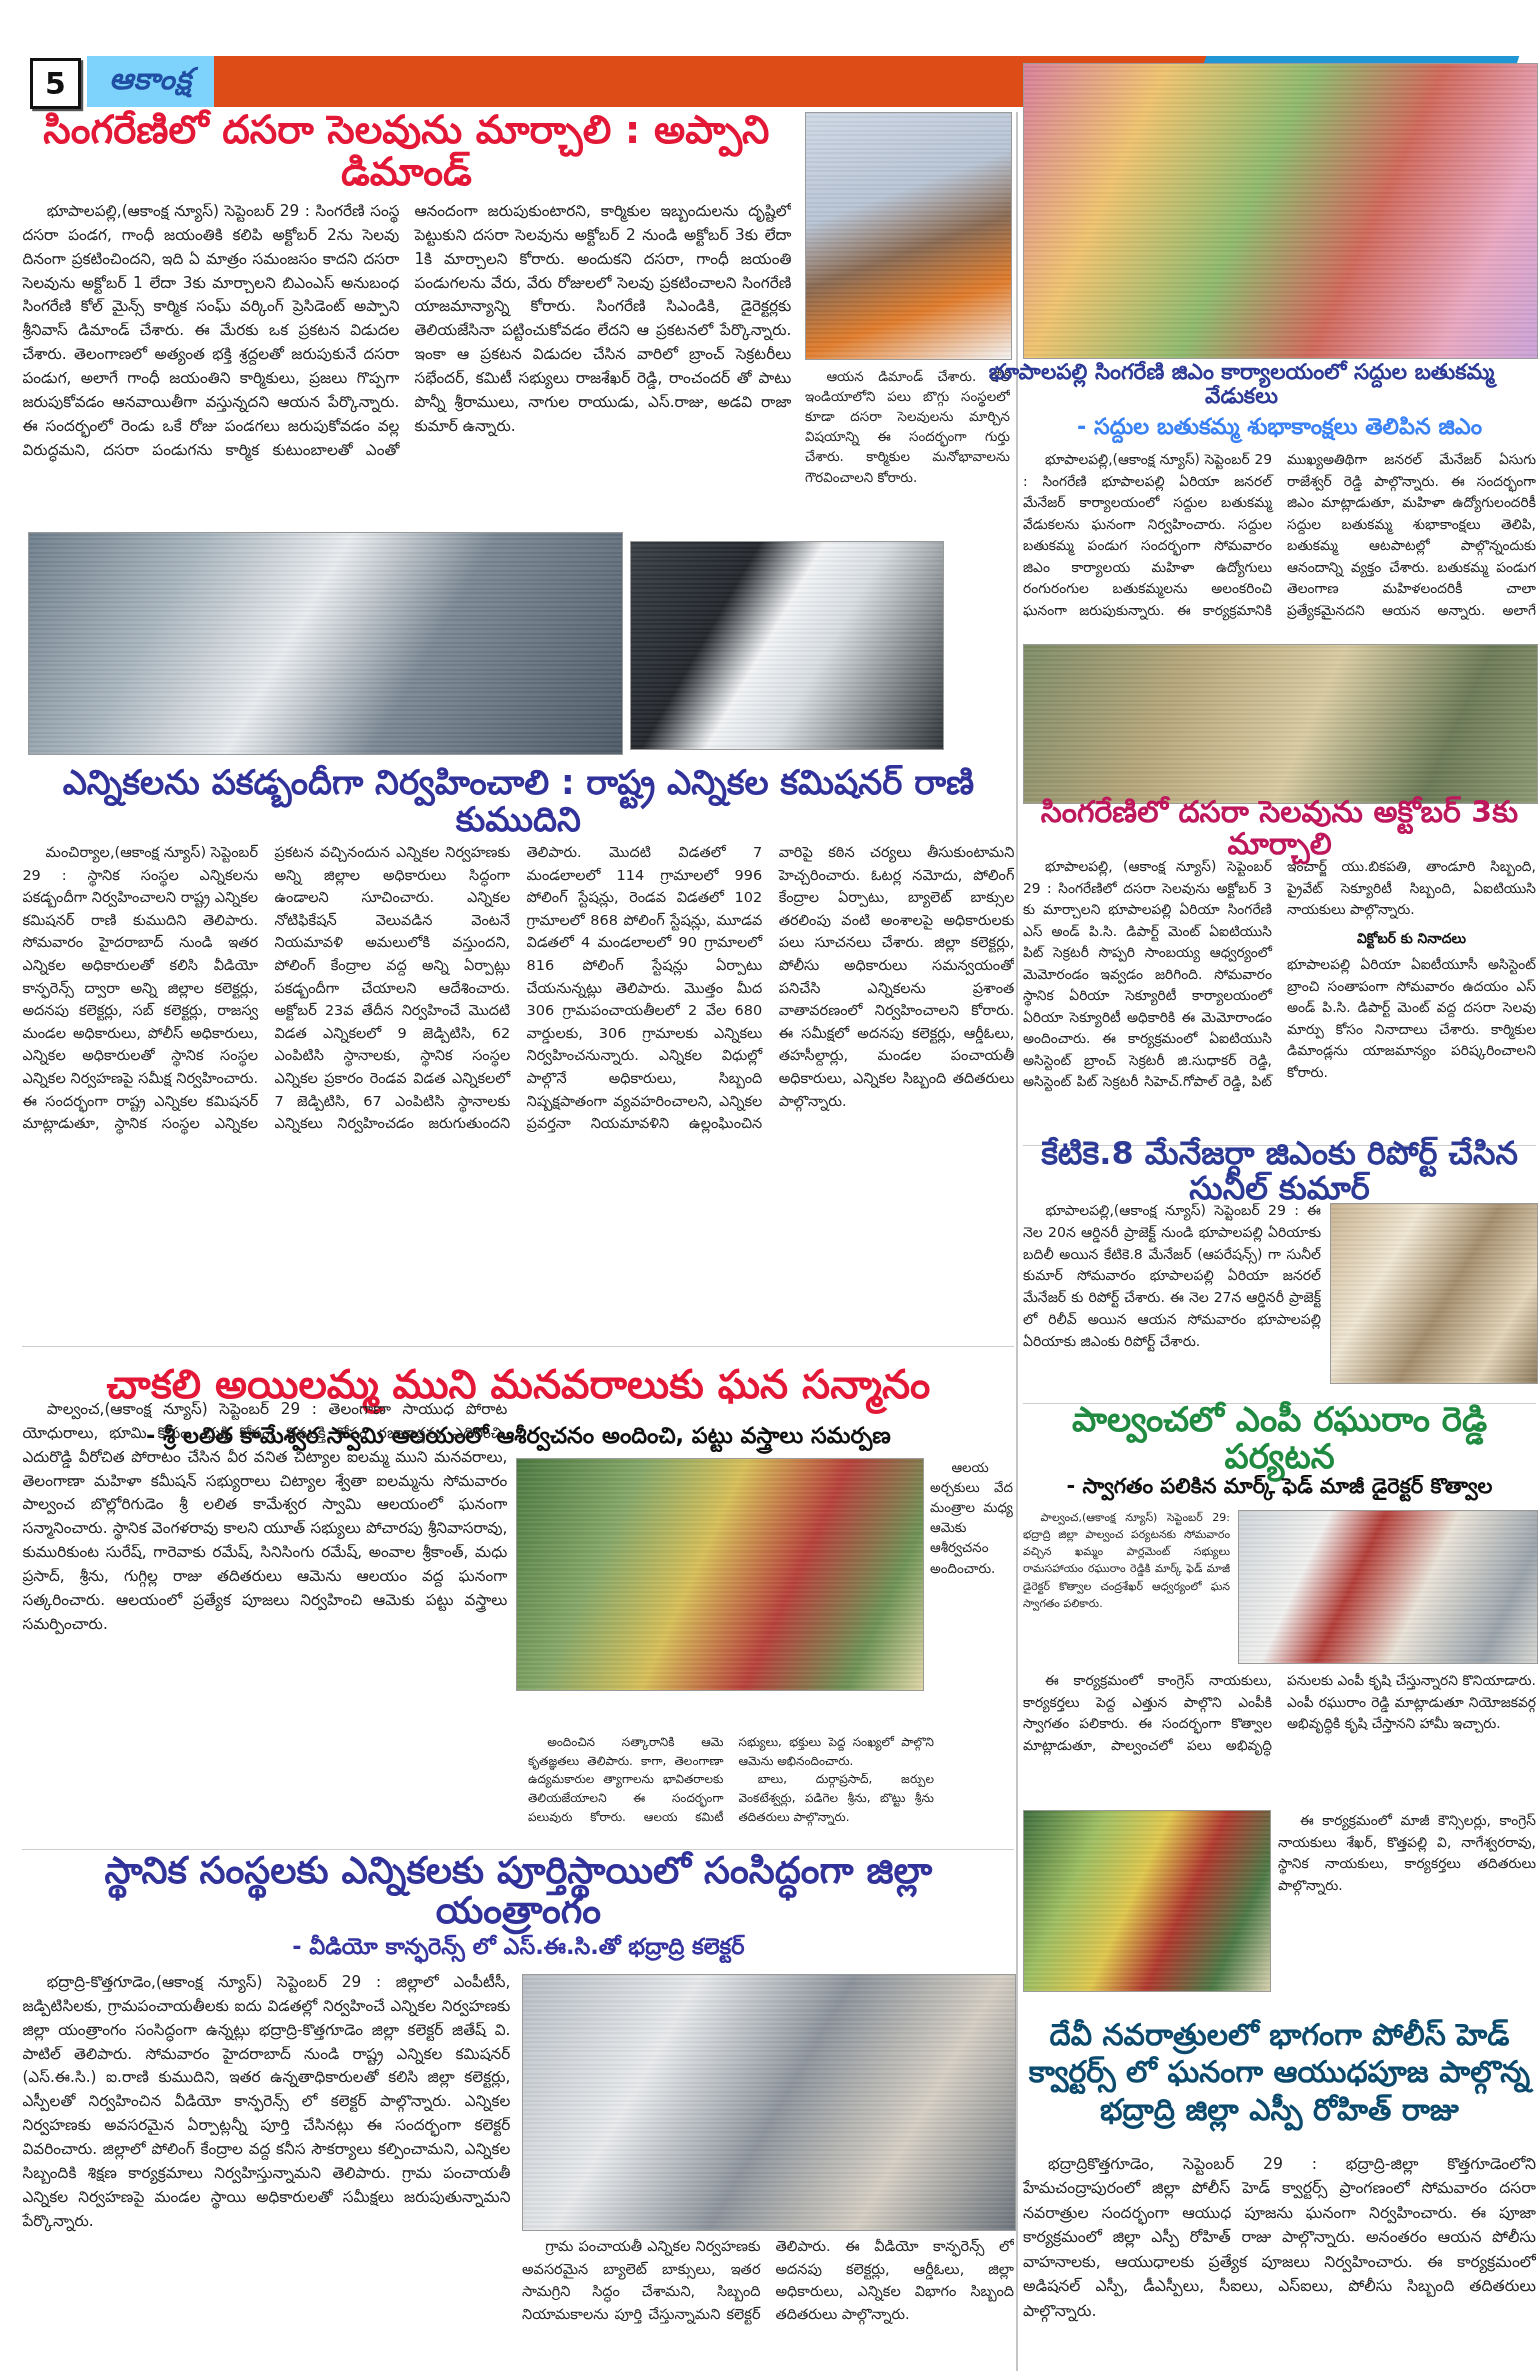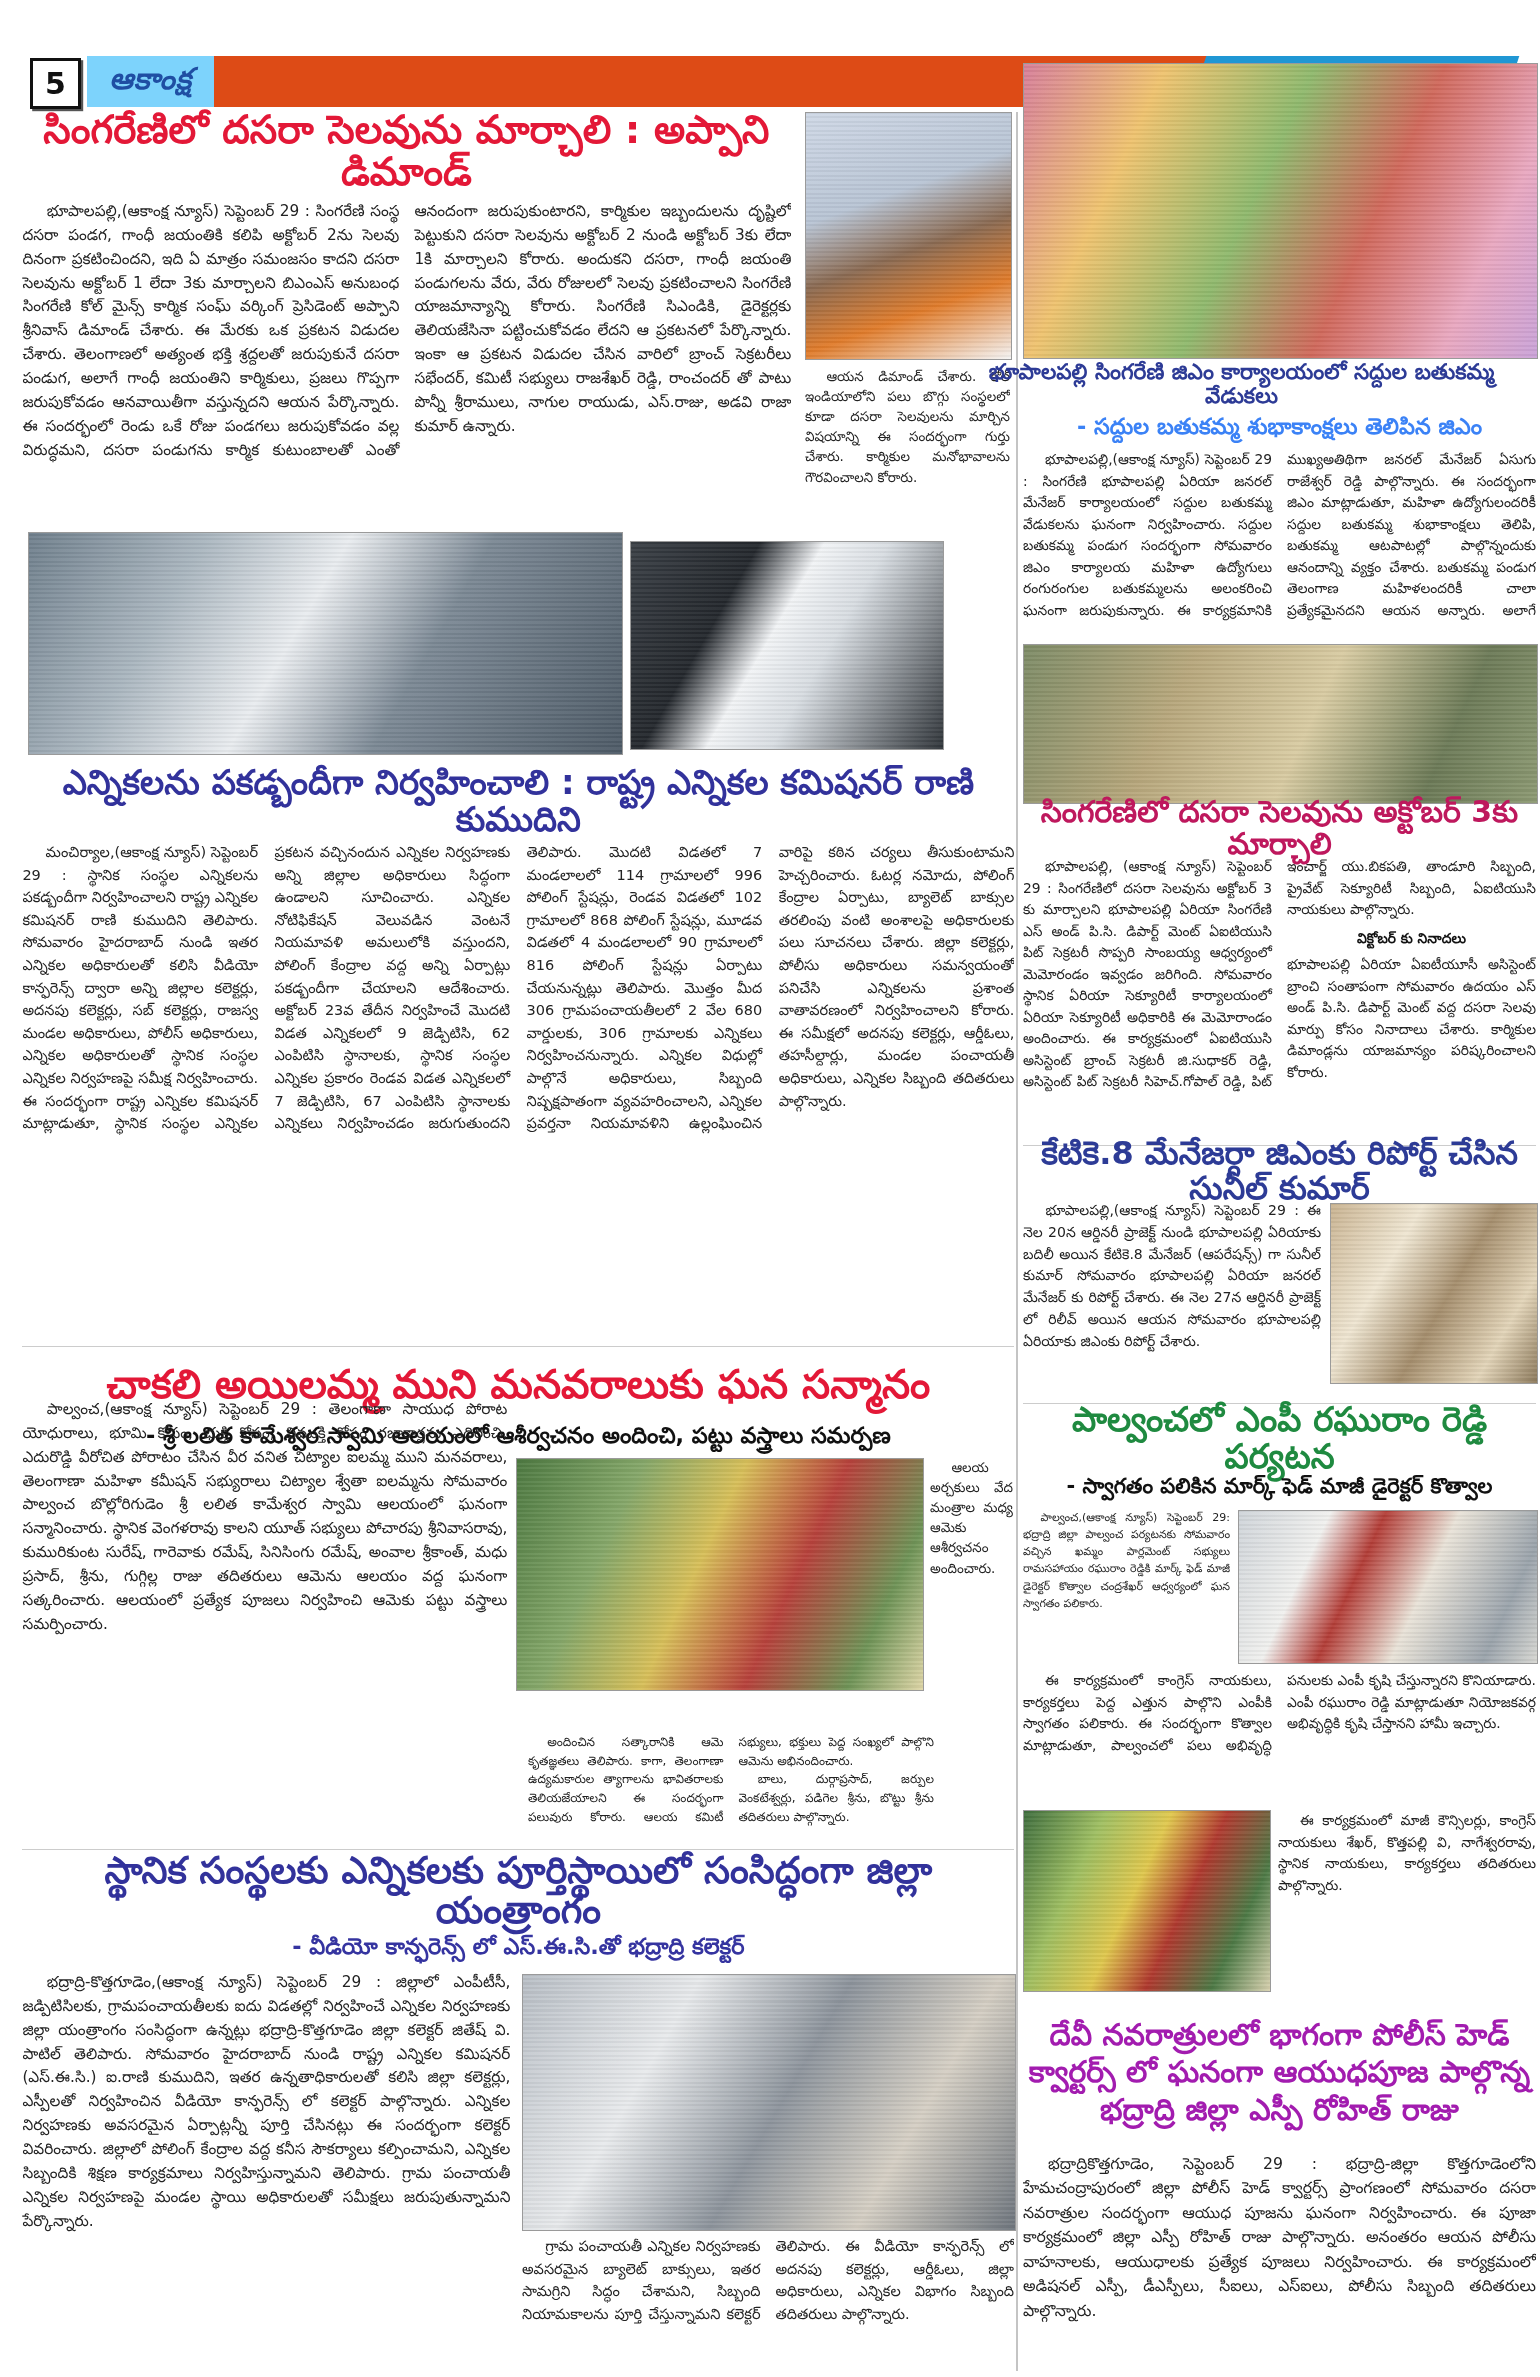--- a/index.html
+++ b/index.html
@@ -14,21 +14,21 @@
   .datebar{background:#2097d4;color:#ffffff;font-weight:bold;font-size:22.4px;
     display:flex;align-items:center;justify-content:center;transform:skewX(-18deg);}
   .datebar>span{transform:skewX(18deg);}
   
   .hl{text-align:center;font-weight:bold;line-height:1.08;display:flex;align-items:center;justify-content:center;}
   .hl-red{color:#e31837;}
   .hl-navy{color:#32329b;}
   .hl-blue{color:#2d3b96;}
   .hl-pink{color:#be185d;}
   .hl-green{color:#1f8a40;}
-  .hl-black{color:#a21caf;}
+  .hl-black{color:#0c4a6e;}
   .sub{text-align:center;font-weight:bold;display:flex;align-items:center;justify-content:center;line-height:1.15;}
   
   .bt{font-size:15.3px;line-height:1.56;color:#222;text-align:justify;overflow:hidden;}
   .bt p{margin:0;text-indent:1.6em;}
   .cols2{column-count:2;column-gap:15px;}
   .cols4{column-count:4;column-gap:16.4px;}
   .small{font-size:13.4px;line-height:1.5;}
   .boldline{font-weight:bold;color:#111;text-indent:0 !important;text-align:center;margin:7.5px 0 4.5px 0 !important;}
   
   .ph{position:absolute;border:0.7px solid #9a9a9a;background-size:cover;}

